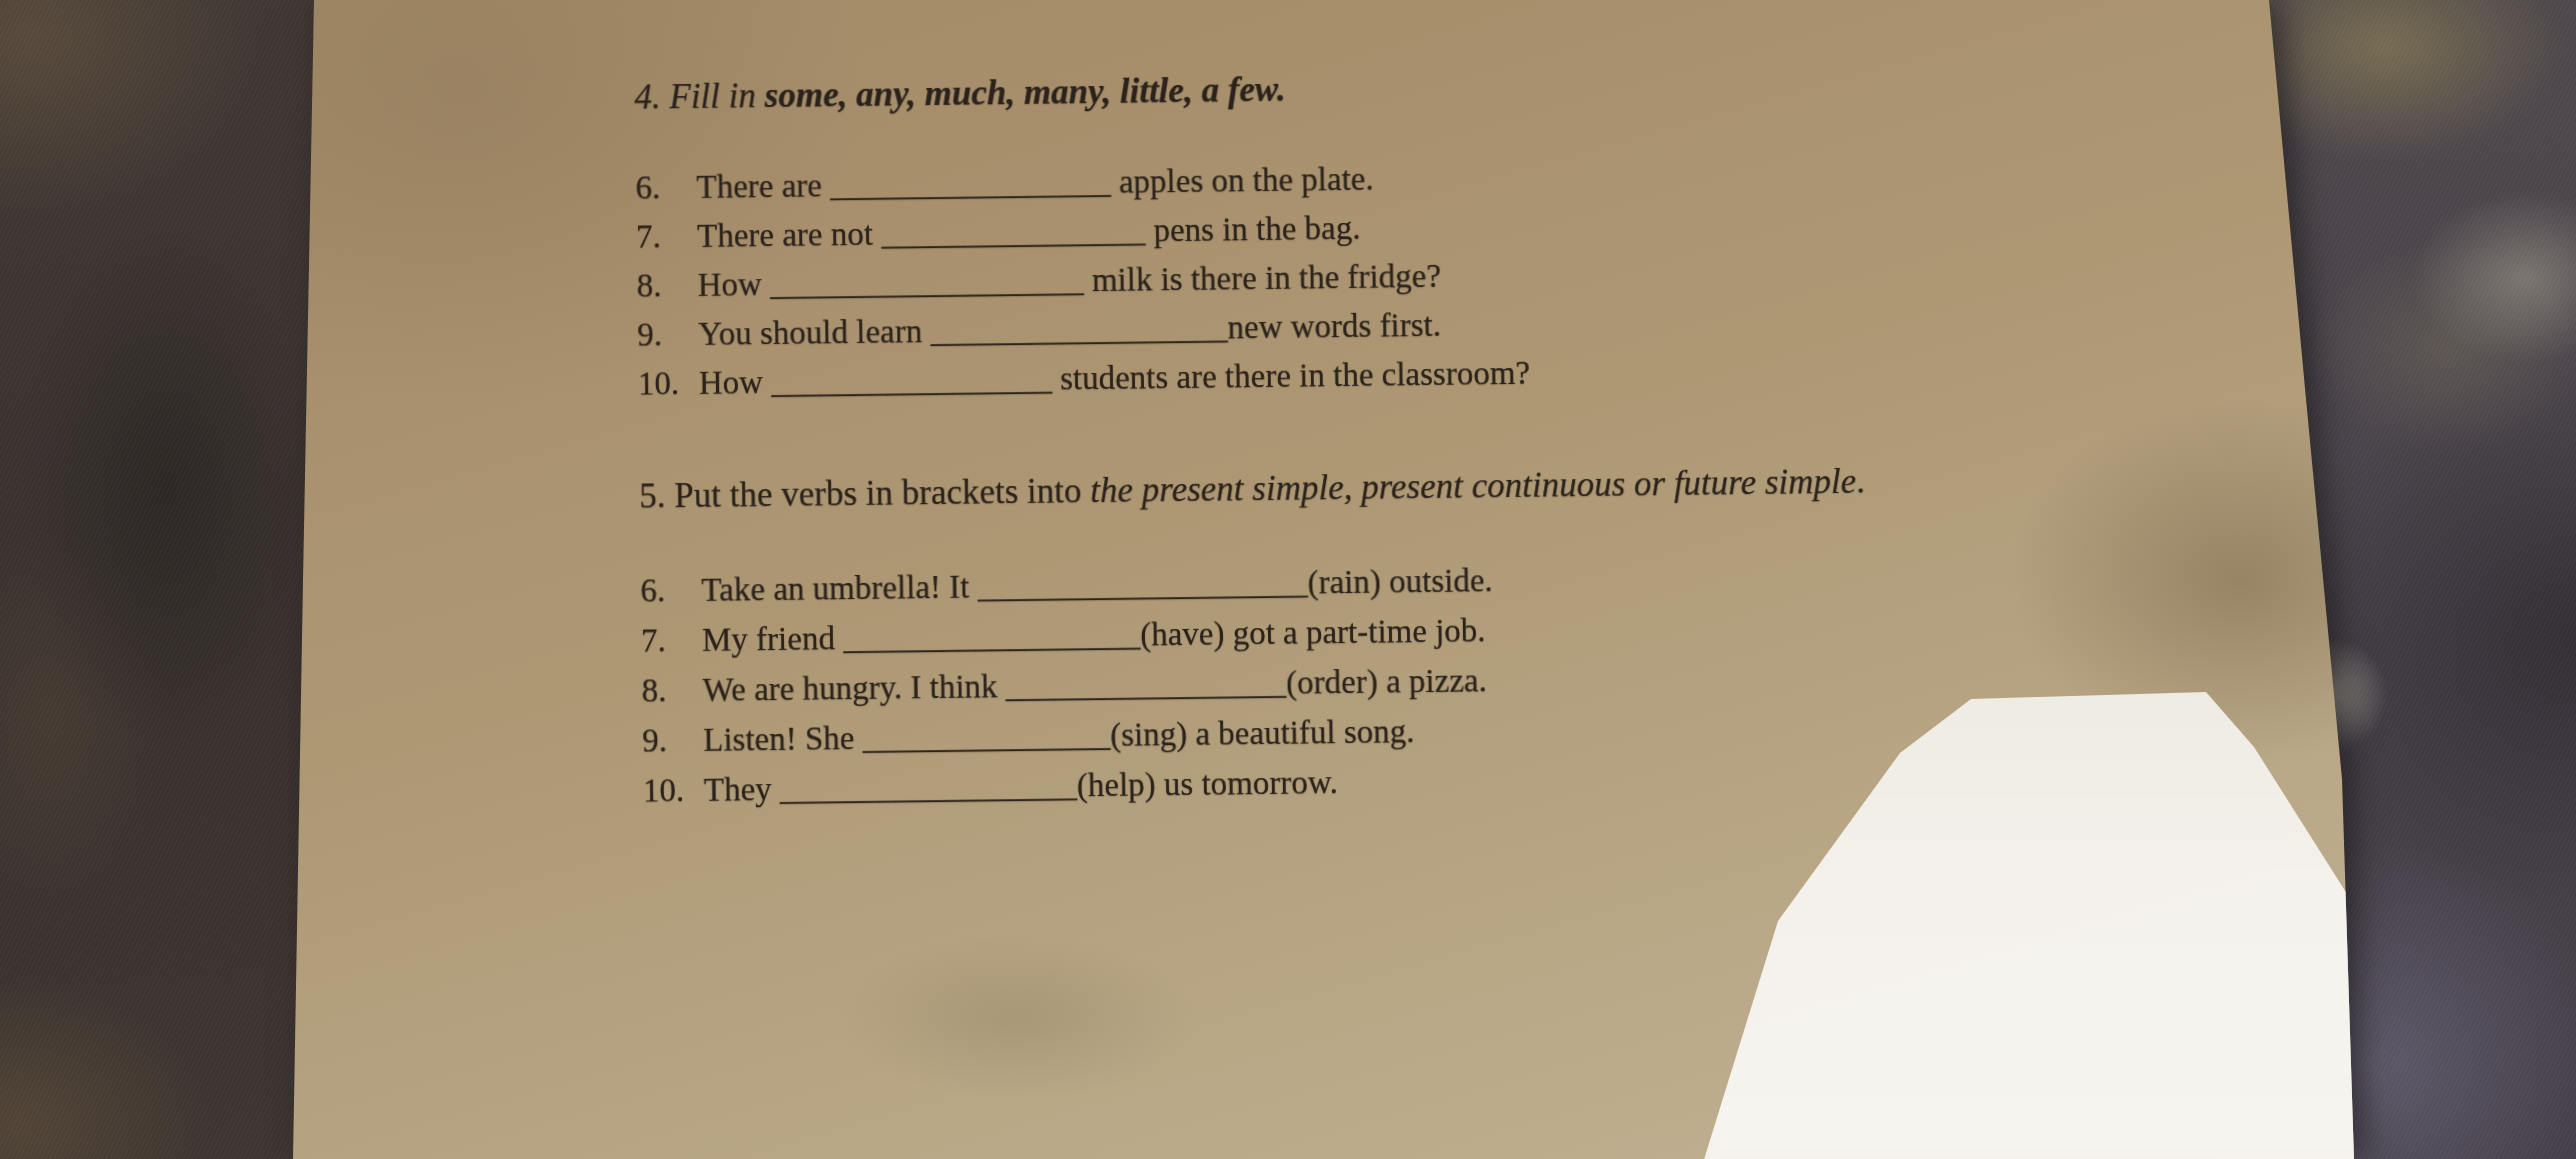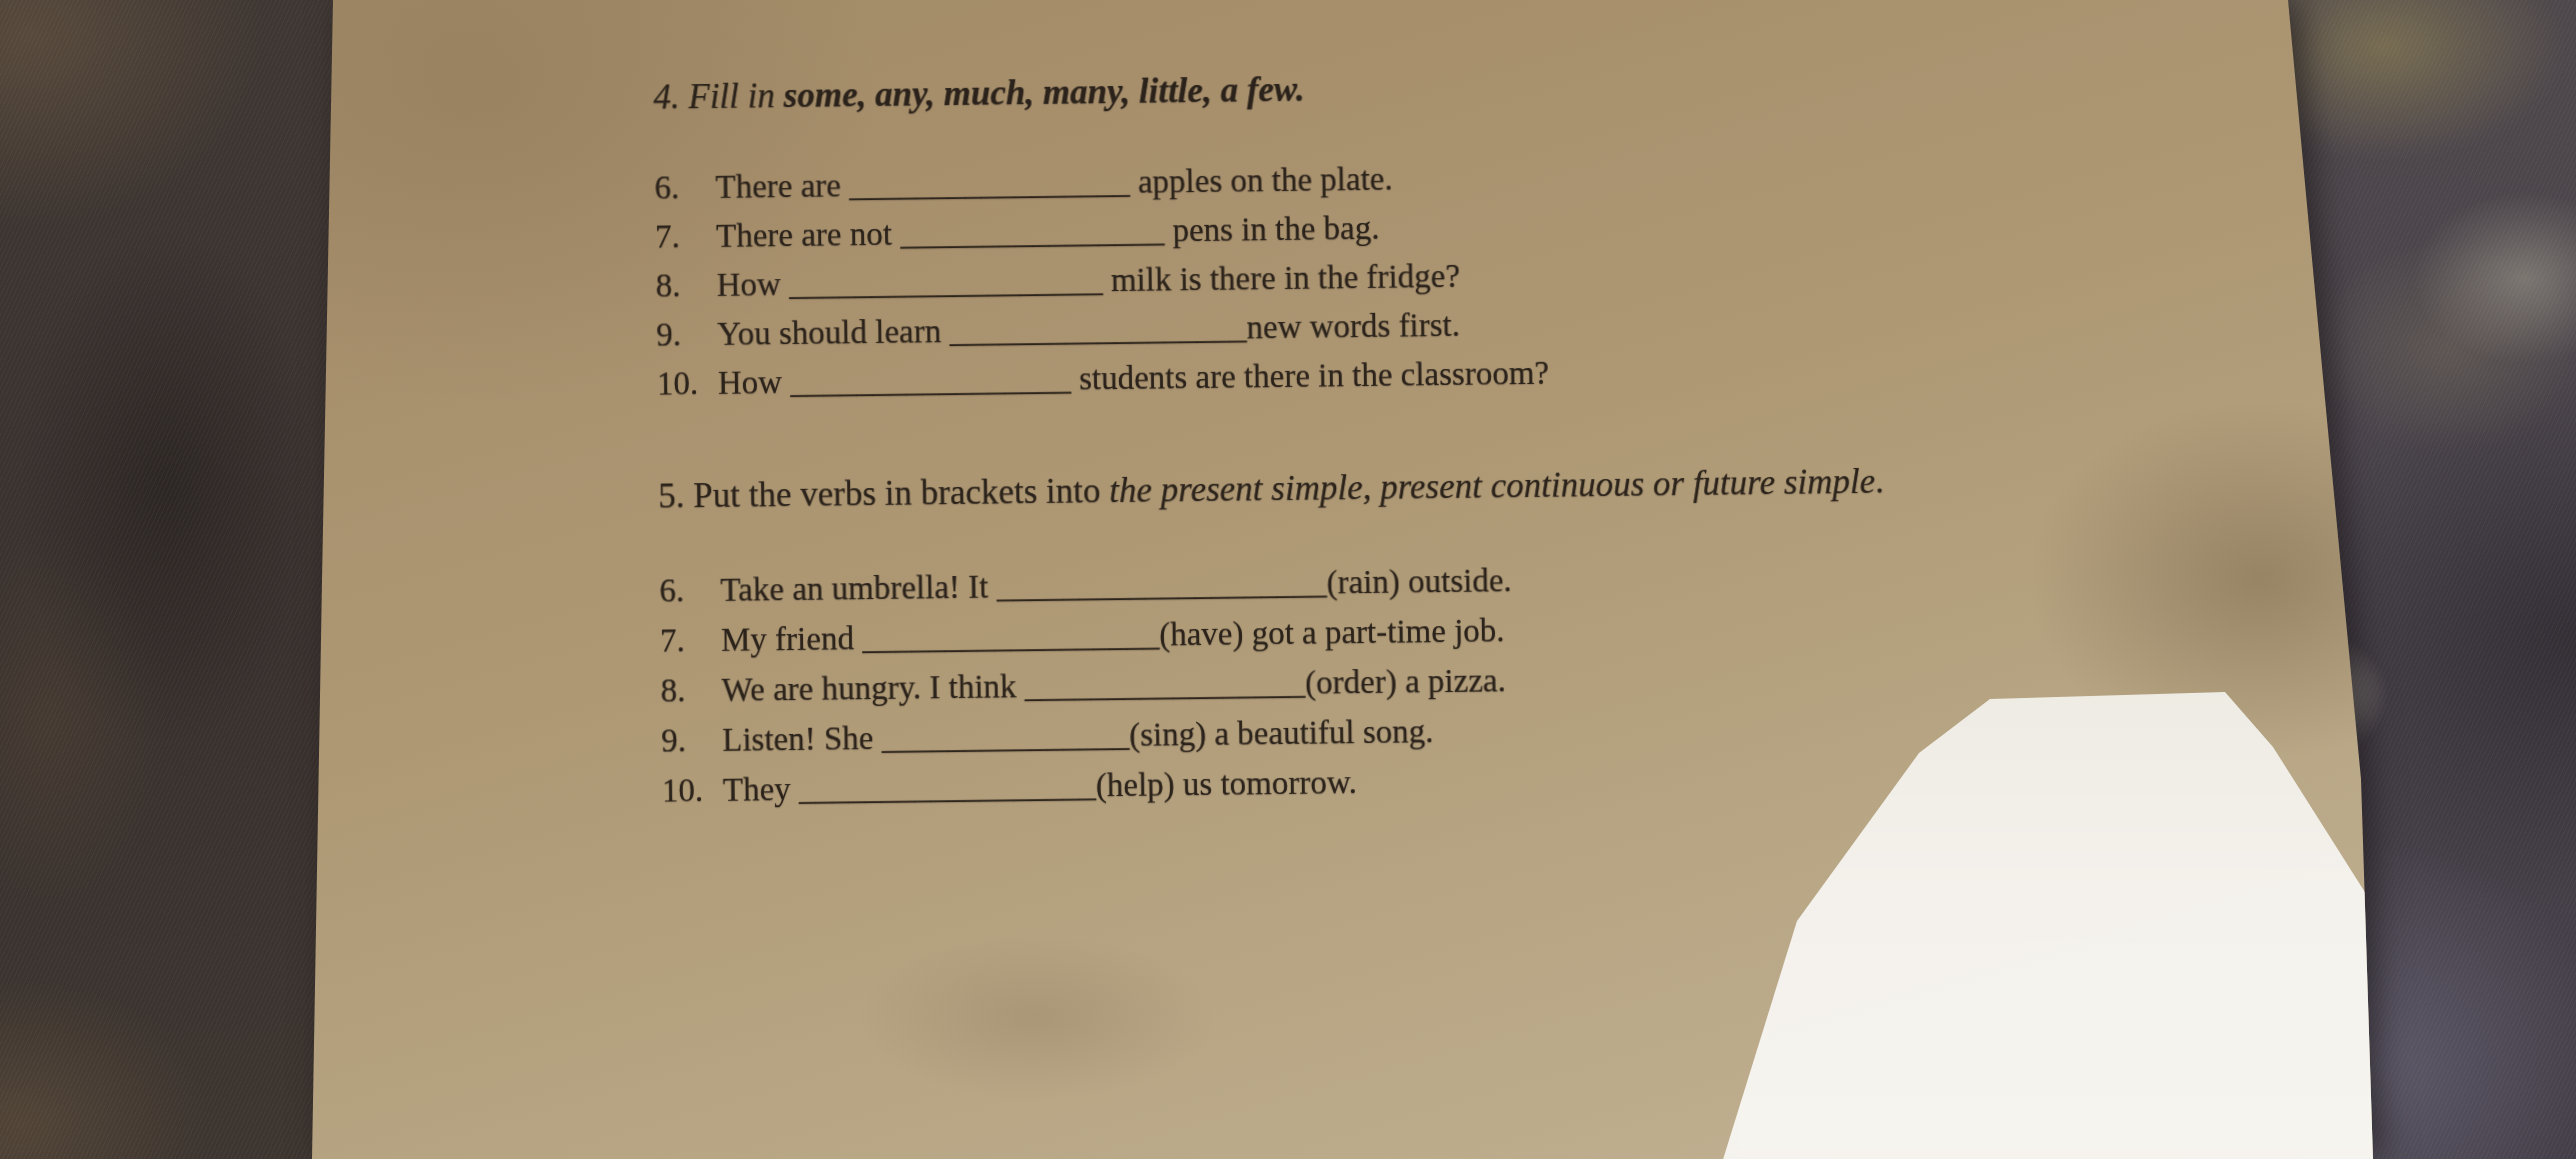--- a/index.html
+++ b/index.html
@@ -38,21 +38,20 @@
   }
 
   
   .paper-wrap{position:absolute;inset:0;filter:drop-shadow(10.3px 0 16.7px rgba(18,15,14,0.55));}
   .paper{
     position:absolute;inset:0;
     clip-path:polygon(314px 0px, 2269px 0px, 2306px 399px, 2342px 779px, 2354px 1159px, 293px 1159px, 303px 580px);
     background:
       radial-gradient(ellipse 580px 451px at 18% 8%, rgba(60,45,28,0.10), transparent 70%),
       linear-gradient(164deg,#a08965 0%, #a78f6c 22%, #ae9874 45%, #b6a482 68%, #bfae8f 88%, #c4b496 100%);
-    margin-left: 19px;
   }
   .shade-right{
     position:absolute;left:2009px;top:399px;width:464px;height:361px;
     background:radial-gradient(closest-side, rgba(82,63,40,0.30), transparent);
   }
   .smudge{
     position:absolute;left:837px;top:934px;width:361px;height:167px;
     background:radial-gradient(closest-side, rgba(70,55,40,0.12), transparent);
   }
   .glow{

